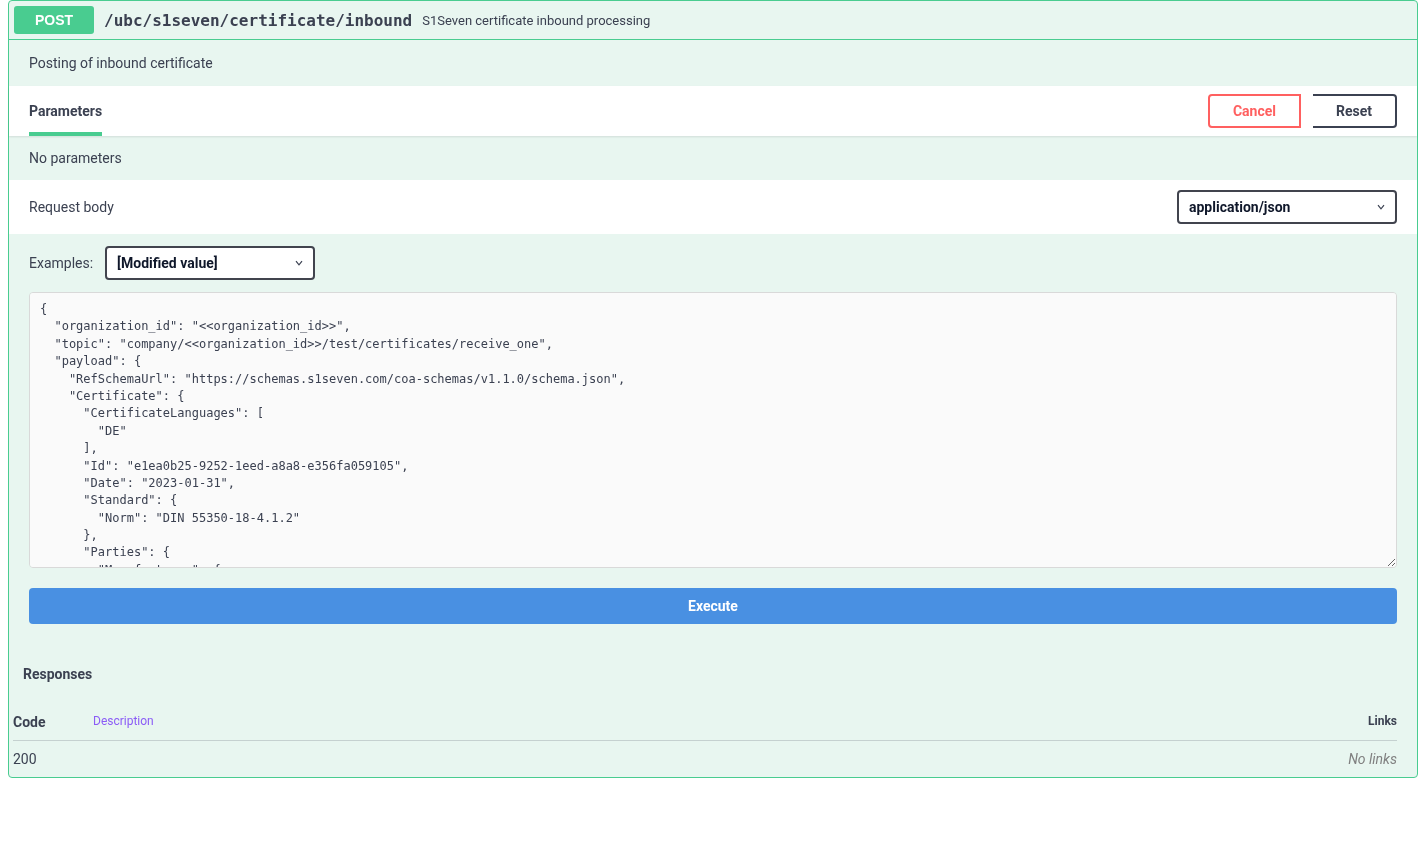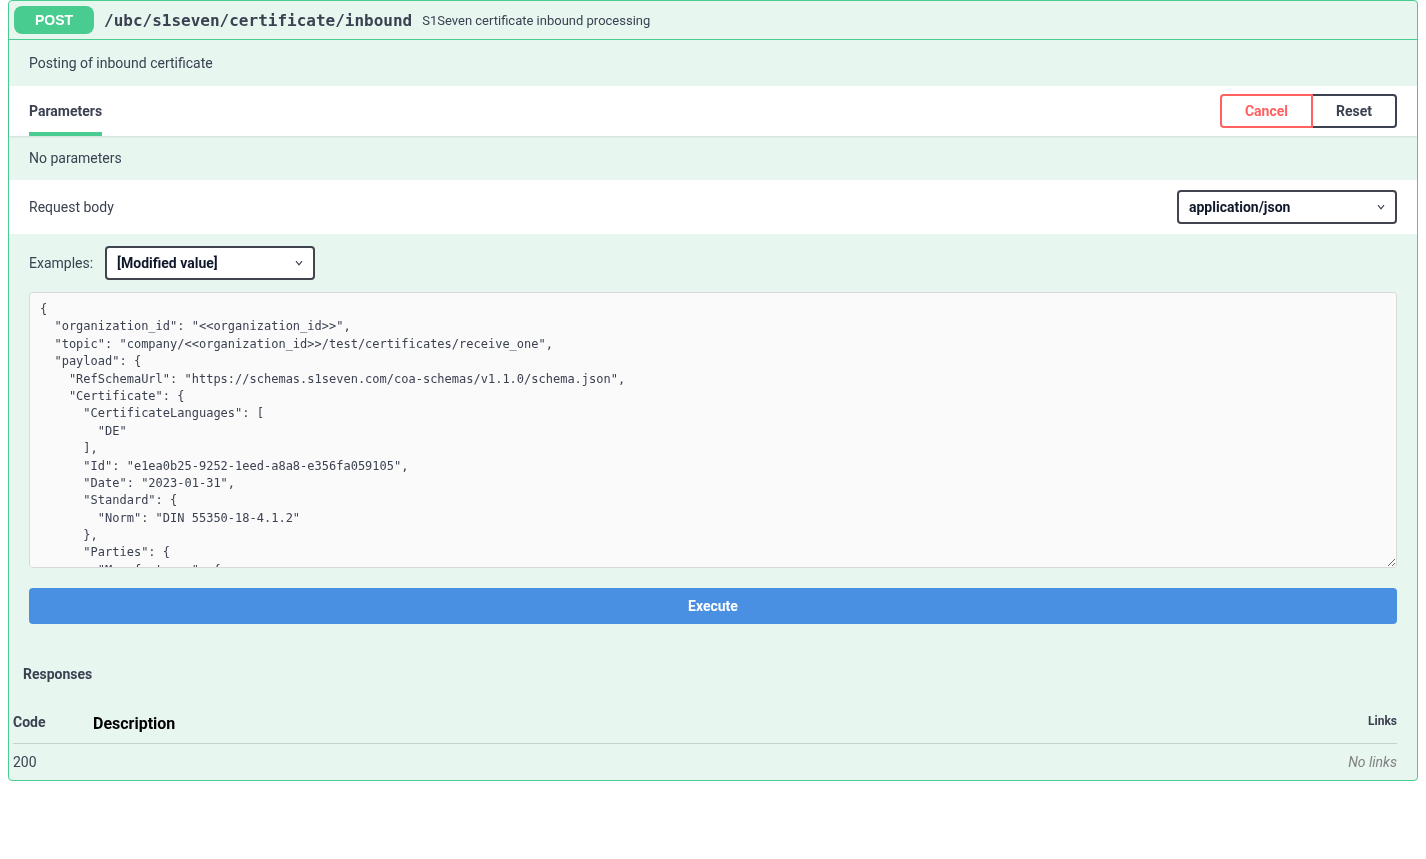--- a/index.html
+++ b/index.html
@@ -23,21 +23,21 @@
     border-bottom: 1px solid #49cc90;
   }
   .method-badge {
     background: #49cc90;
     color: #fff;
     font-weight: 700;
     font-size: 14px;
     padding: 6px 0;
     width: 80px;
     text-align: center;
-    border-radius: 8px;
+    border-radius: 3px;
     font-family: -apple-system, sans-serif;
   }
   .path {
     font-family: ui-monospace, SFMono-Regular, "SF Mono", Menlo, Consolas, monospace;
     font-size: 16px;
     font-weight: 600;
     margin-left: 10px;
     color: #3b4151;
     word-break: break-all;
   }
@@ -74,21 +74,21 @@
   }
   .tab-title.active::after {
     content: "";
     position: absolute;
     left: 0;
     right: 0;
     bottom: -9px;
     height: 4px;
     background: #49cc90;
   }
-  .btn-group { display:flex; gap:0; }
+  .btn-group { display:flex; gap:12px; }
   .btn {
     font-size: 14px;
     font-weight: 700;
     padding: 7px 23px;
     border-radius: 4px;
     background: transparent;
     cursor: pointer;
     font-family: inherit;
   }
   .btn-cancel {
@@ -193,21 +193,21 @@
   .responses-table {
     width: 100%;
     padding: 0 20px 10px 4px;
   }
   .responses-head {
     display:flex;
     border-bottom:1px solid rgba(59,65,81,.2);
     padding: 10px 0 10px 0;
   }
   .col-code { width:80px; font-weight:700; font-size:14px; color:#3b4151; }
-  .col-desc { flex:1; font-weight:700; font-size:16px; color:#000000; }
+  .col-desc { flex:1; font-weight:400; font-size:12px; color:#8b5cf6; }
   .col-links { width:80px; text-align:right; font-weight:700; font-size:12px; color:#3b4151; }
   .responses-row { display:flex; padding-top:10px; }
   .row-code { width:80px; font-size:14px; color:#3b4151; }
   .row-desc { flex:1; font-size:14px; color:#3b4151; }
   .row-links { width:80px; text-align:right; font-style:italic; font-size:14px; color:#808080; }
 </style>
 </head>
 <body>
 
 <div class="opblock">

